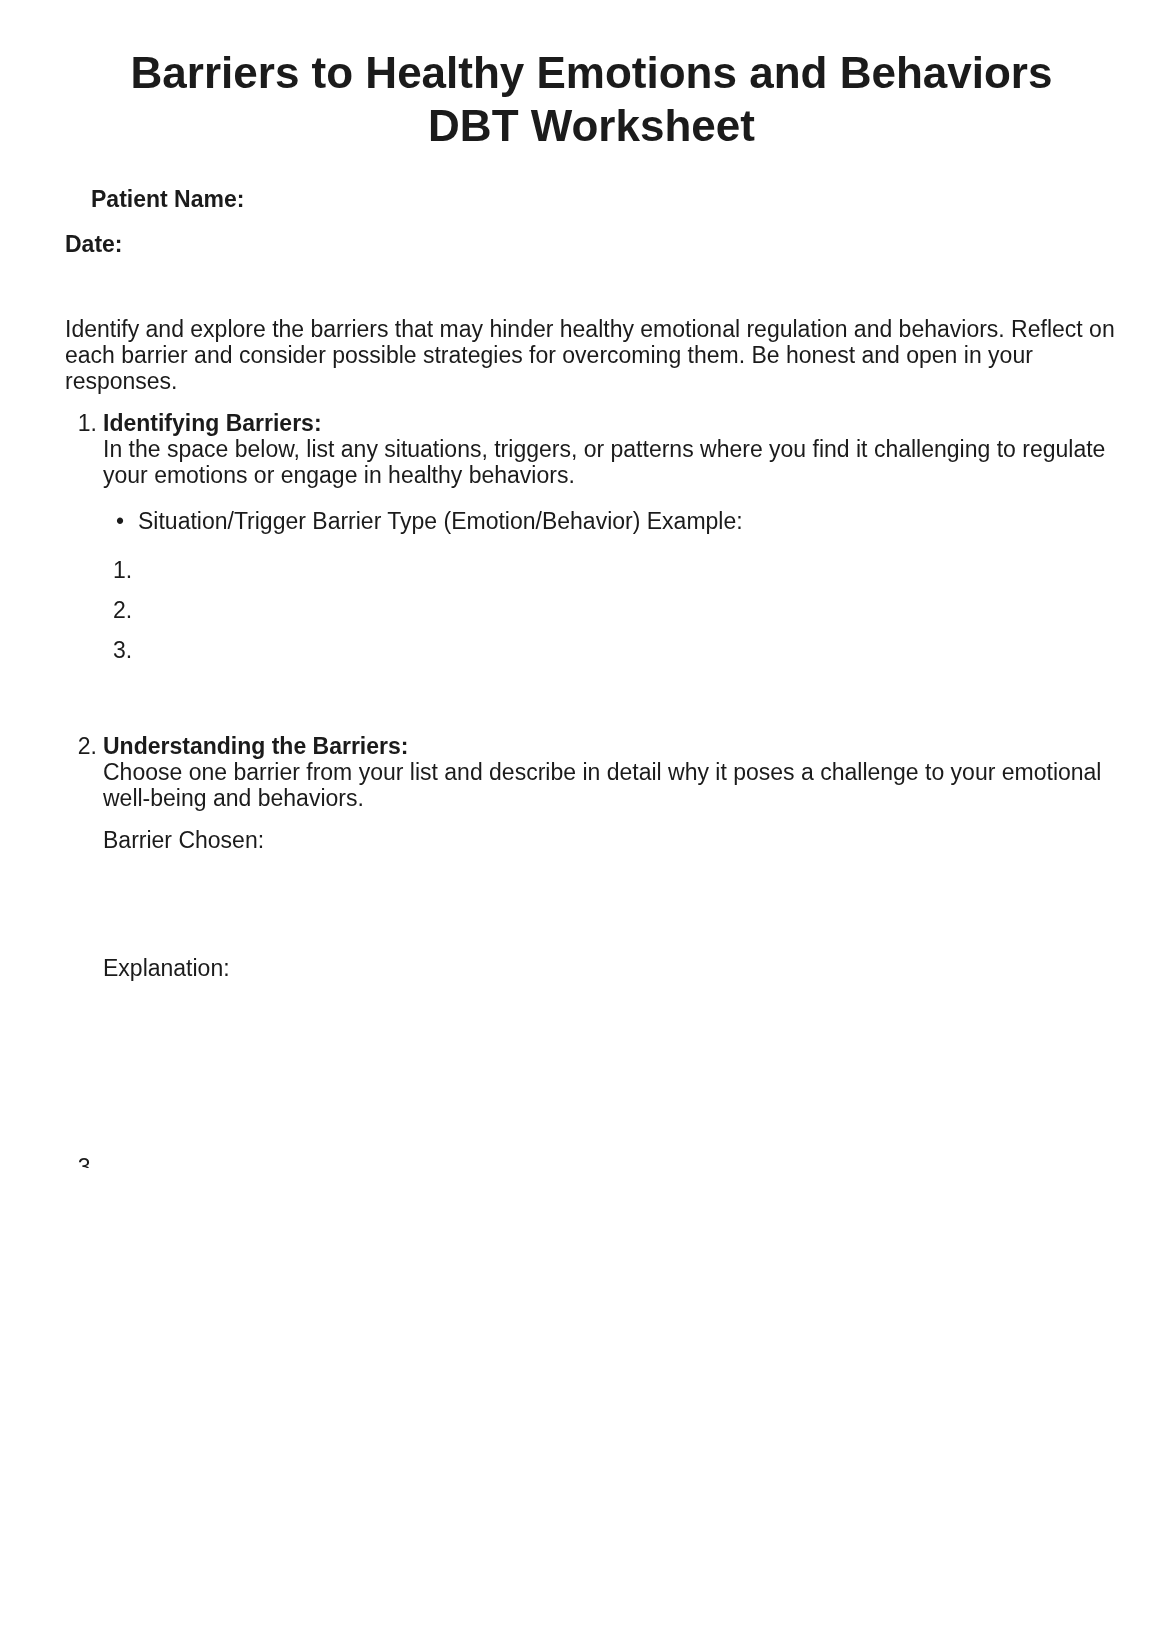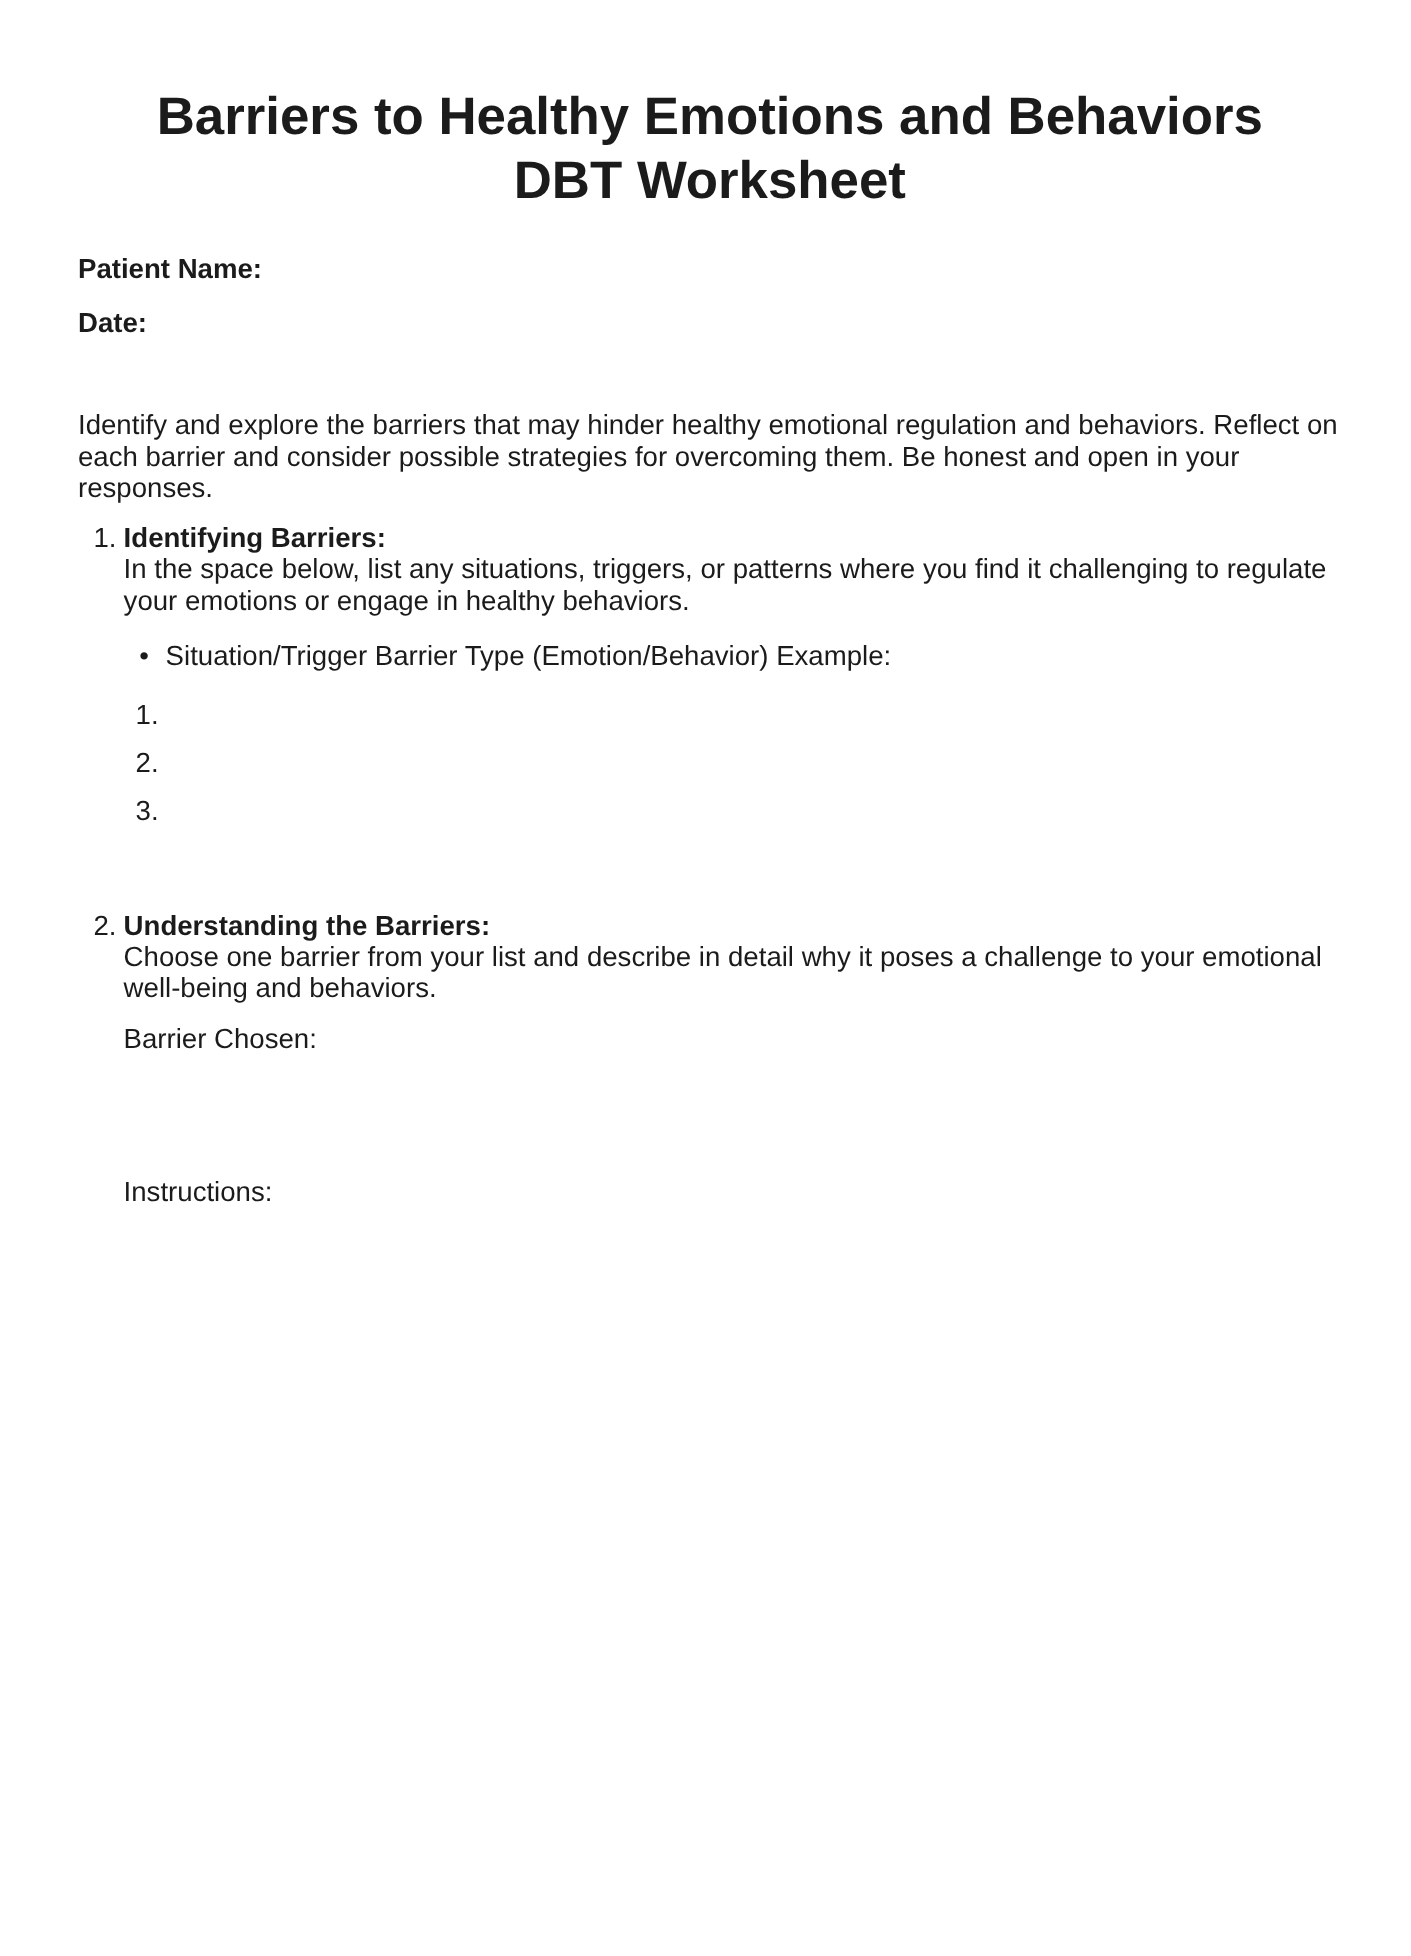--- a/index.html
+++ b/index.html
@@ -4,39 +4,39 @@
 <style>
   html, body { margin: 0; padding: 0; }
   body { background: #ffffff; }
   .page {
     position: relative;
     box-sizing: border-box;
     width: 1176px;
     height: 1168px;
     margin: 0;
     background: #ffffff;
-    padding: 71px 58px 0 65px;
+    padding: 46px 58px 0 65px;
     font-family: "Liberation Sans", sans-serif;
     font-size: 23px;
     line-height: 26px;
     color: #1b1b1b;
     overflow: hidden;
   }
   .title {
     margin: 0;
     font-size: 44px;
     line-height: 53px;
     font-weight: bold;
     text-align: center;
     color: #1b1b1b;
   }
   p { margin: 0; }
   .bold { font-weight: bold; }
   .pre { white-space: pre-line; }
-  .patient-label { margin-top: 34px; }
+  .patient-label { margin-top: 34px; margin-left: 26px; }
   .date-label { margin-top: 19px; }
   .instructions-block { margin-top: 59px; }
   .section { display: flex; }
   .section-1 { margin-top: 16px; }
   .section-2 { margin-top: 70px; }
   .section-3 { margin-top: 173px; }
   .sec-num { flex: none; width: 32px; text-align: right; }
   .sec-body { flex: 1 1 auto; margin-left: 6px; min-width: 0; }
   .bullet-row { display: flex; margin: 20px 0 0 13px; }
   .bullet-glyph { flex: none; width: 22px; }
@@ -85,21 +85,21 @@
     </div>
   </div>
 
   <div class="section section-2">
     <div class="sec-num">2.</div>
     <div class="sec-body">
       <p class="bold">Understanding the Barriers:</p>
       <p class="pre">Choose one barrier from your list and describe in detail why it poses a challenge to your emotional
 well-being and behaviors.</p>
       <p class="field-barrier-chosen">Barrier Chosen:</p>
-      <p class="field-explanation">Instructions:</p>
+      <p class="field-explanation">Explanation:</p>
     </div>
   </div>
 
   <div class="section section-3">
     <div class="sec-num">3.</div>
     <div class="sec-body">
       <p class="field-strategies">Strategies:</p>
       <div class="blank-list wide">
         <div>1.</div>
         <div>2.</div>

